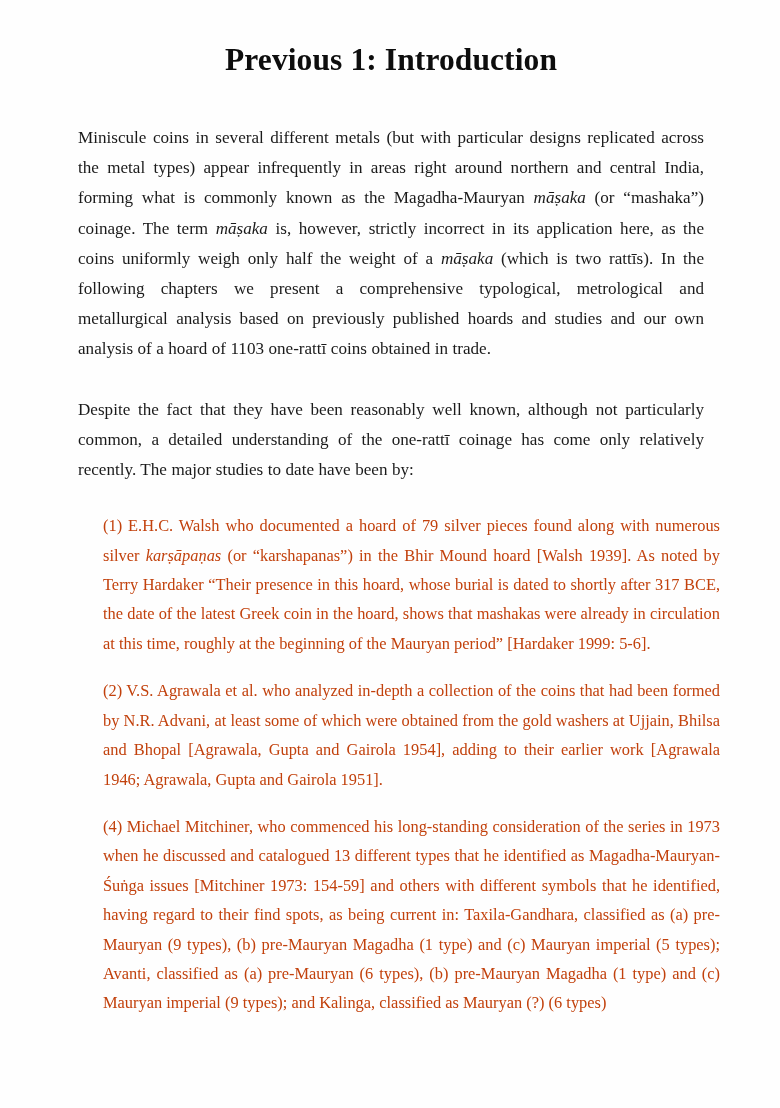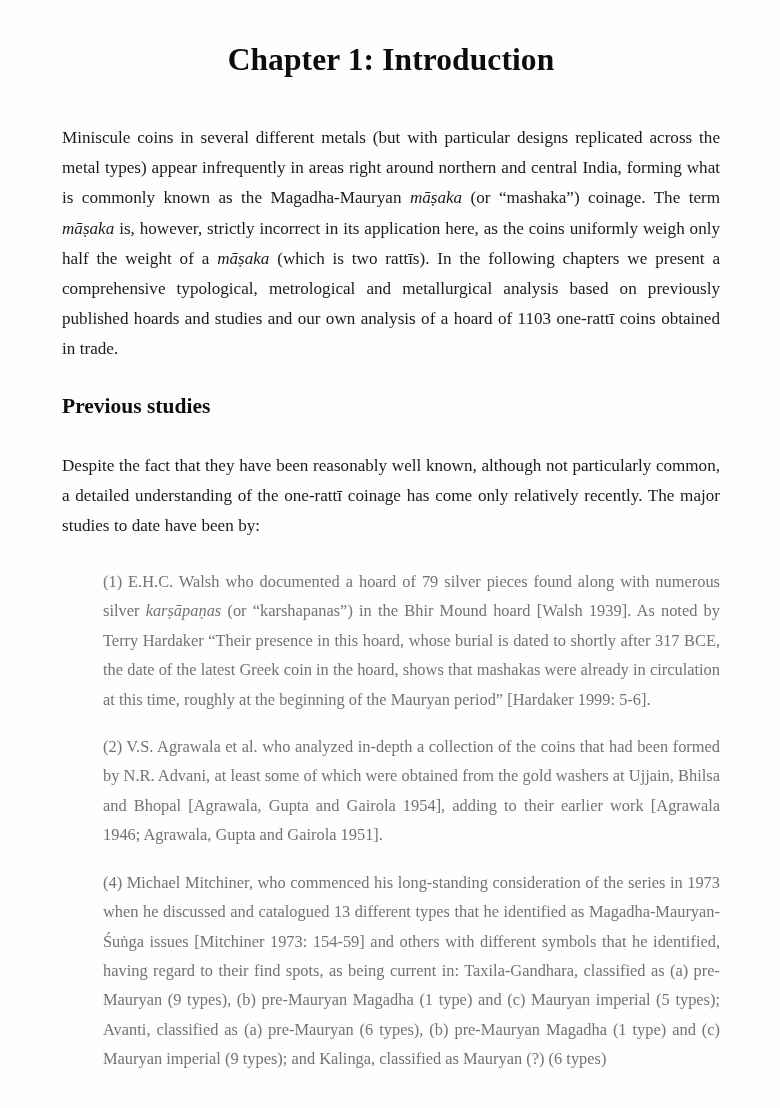--- a/index.html
+++ b/index.html
@@ -31,21 +31,21 @@
     margin: 0;
     padding-top: 42px;
     line-height: 1.15;
     color: #0d0d0d;
   }
   .body-para {
     font-size: 17.1px;
     line-height: 30.1px;
     text-align: justify;
     text-justify: inter-word;
-    margin: 0;
+    margin: 16px;
     color: #1a1a1a;
     word-spacing: 0.2px;
   }
   .first-para {
     margin-top: 45px;
   }
   .section-heading {
     font-size: 21.5px;
     font-weight: bold;
     margin: 0;
@@ -61,42 +61,41 @@
     margin: 0;
     padding: 0;
   }
   .quote-item {
     font-size: 16.4px;
     line-height: 29.4px;
     text-align: justify;
     text-justify: inter-word;
     margin: 0;
     margin-left: 41px;
-    color: #737373;
+    color: #c2410c;
   }
   .quote-item + .quote-item {
     margin-top: 18px;
   }
   .quote-first {
     margin-top: 26px;
   }
   .it {
     font-style: italic;
   }
 </style>
 </head>
 <body>
 
 <div class="page">
 
-  <h1 class="chapter-title">Chapter 1: Introduction</h1>
+  <h1 class="chapter-title">Previous 1: Introduction</h1>
 
   <p class="body-para first-para">Miniscule coins in several different metals (but with particular designs replicated across the metal types) appear infrequently in areas right around northern and central India, forming what is commonly known as the Magadha-Mauryan <span class="it">māṣaka</span> (or “mashaka”) coinage. The term <span class="it">māṣaka</span> is, however, strictly incorrect in its application here, as the coins uniformly weigh only half the weight of a <span class="it">māṣaka</span> (which is two rattīs). In the following chapters we present a comprehensive typological, metrological and metallurgical analysis based on previously published hoards and studies and our own analysis of a hoard of 1103 one-rattī coins obtained in trade.</p>
 
-  <h2 class="section-heading">Previous studies</h2>
 
   <p class="body-para intro-para">Despite the fact that they have been reasonably well known, although not particularly common, a detailed understanding of the one-rattī coinage has come only relatively recently. The major studies to date have been by:</p>
 
   <div class="quote-list">
     <p class="quote-item quote-first">(1) E.H.C. Walsh who documented a hoard of 79 silver pieces found along with numerous silver <span class="it">karṣāpaṇas</span> (or “karshapanas”) in the Bhir Mound hoard [Walsh 1939]. As noted by Terry Hardaker “Their presence in this hoard, whose burial is dated to shortly after 317 BCE, the date of the latest Greek coin in the hoard, shows that mashakas were already in circulation at this time, roughly at the beginning of the Mauryan period” [Hardaker 1999: 5-6].</p>
     <p class="quote-item">(2) V.S. Agrawala et al. who analyzed in-depth a collection of the coins that had been formed by N.R. Advani, at least some of which were obtained from the gold washers at Ujjain, Bhilsa and Bhopal [Agrawala, Gupta and Gairola 1954], adding to their earlier work [Agrawala 1946; Agrawala, Gupta and Gairola 1951].</p>
     <p class="quote-item">(4) Michael Mitchiner, who commenced his long-standing consideration of the series in 1973 when he discussed and catalogued 13 different types that he identified as Magadha-Mauryan-Śuṅga issues [Mitchiner 1973: 154-59] and others with different symbols that he identified, having regard to their find spots, as being current in: Taxila-Gandhara, classified as (a) pre-Mauryan (9 types), (b) pre-Mauryan Magadha (1 type) and (c) Mauryan imperial (5 types); Avanti, classified as (a) pre-Mauryan (6 types), (b) pre-Mauryan Magadha (1 type) and (c) Mauryan imperial (9 types); and Kalinga, classified as Mauryan (?) (6 types)</p>
   </div>
 
 </div>

